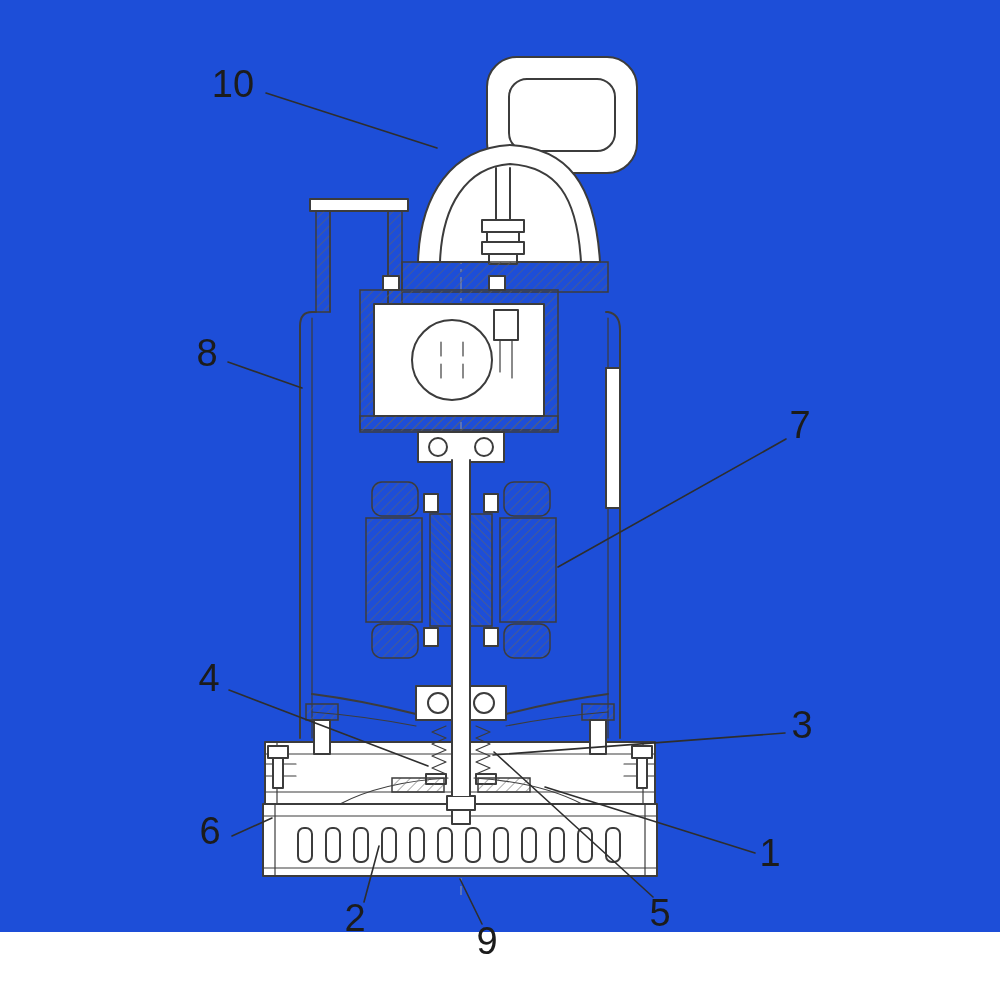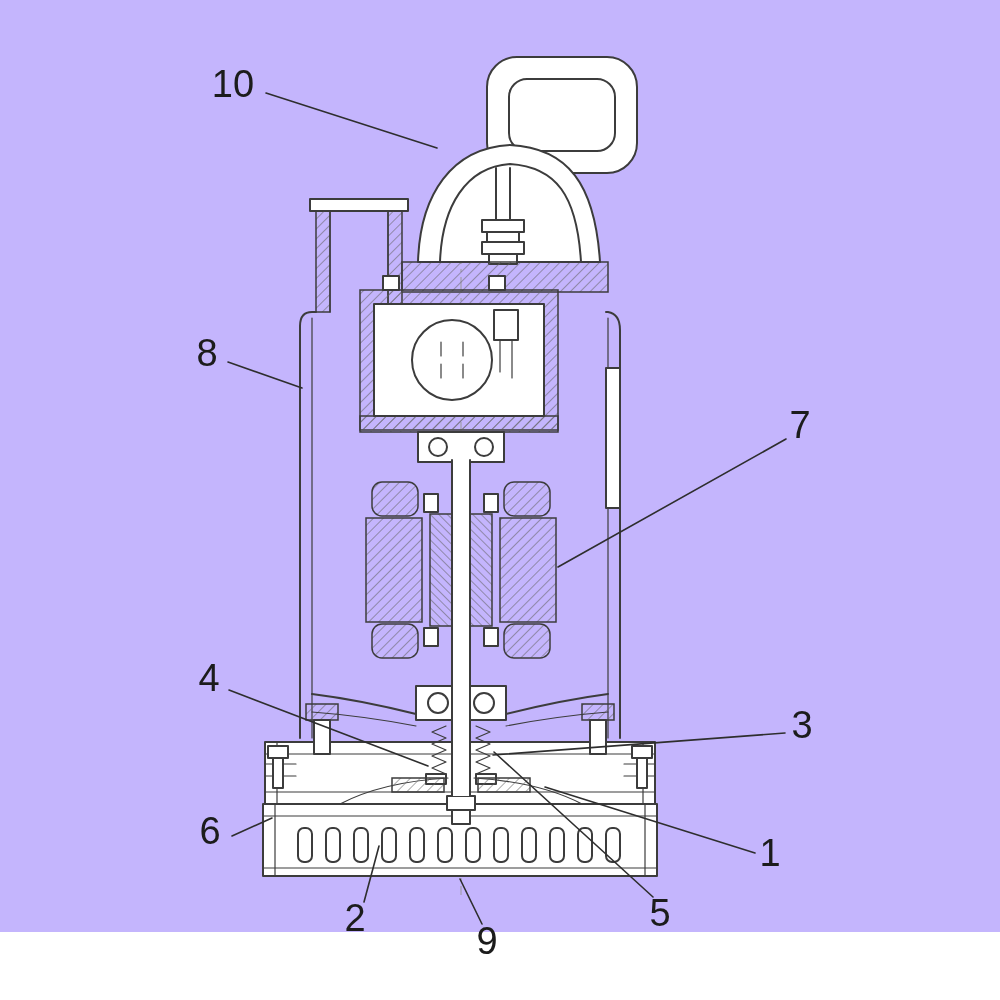--- a/index.html
+++ b/index.html
@@ -1,16 +1,16 @@
 <!DOCTYPE html>
 <html><head>
 <meta charset="utf-8">
 <style>
   html,body{margin:0;padding:0;background:#ffffff;width:1000px;height:1000px;overflow:hidden}
-  .stage{position:relative;width:1000px;height:932px;background:#c4b5fd}
+  .stage{position:relative;width:1000px;height:932px;background:#1d4ed8}
   svg{display:block}
   .ln{fill:none;stroke:#3c3c3c;stroke-width:2;stroke-linecap:round;stroke-linejoin:round}
   .thin{stroke-width:1.2}
   .wfill{fill:#ffffff}
   .hatch{fill:url(#hatchA);stroke:#3c3c3c;stroke-width:1.5}
   .hatch2{fill:url(#hatchB);stroke:#3c3c3c;stroke-width:1.5}
   .hatchline{stroke:#636363;stroke-width:1.1}
   .cl{stroke:#9a9a9a;stroke-width:1;stroke-dasharray:16 5 3 5}
   .leader{stroke:#2e2e2e;stroke-width:1.6;stroke-linecap:round}
   .callout-num{font-family:"Liberation Sans",sans-serif;font-size:38px;font-weight:500;fill:#1c1c1c;text-anchor:middle}

